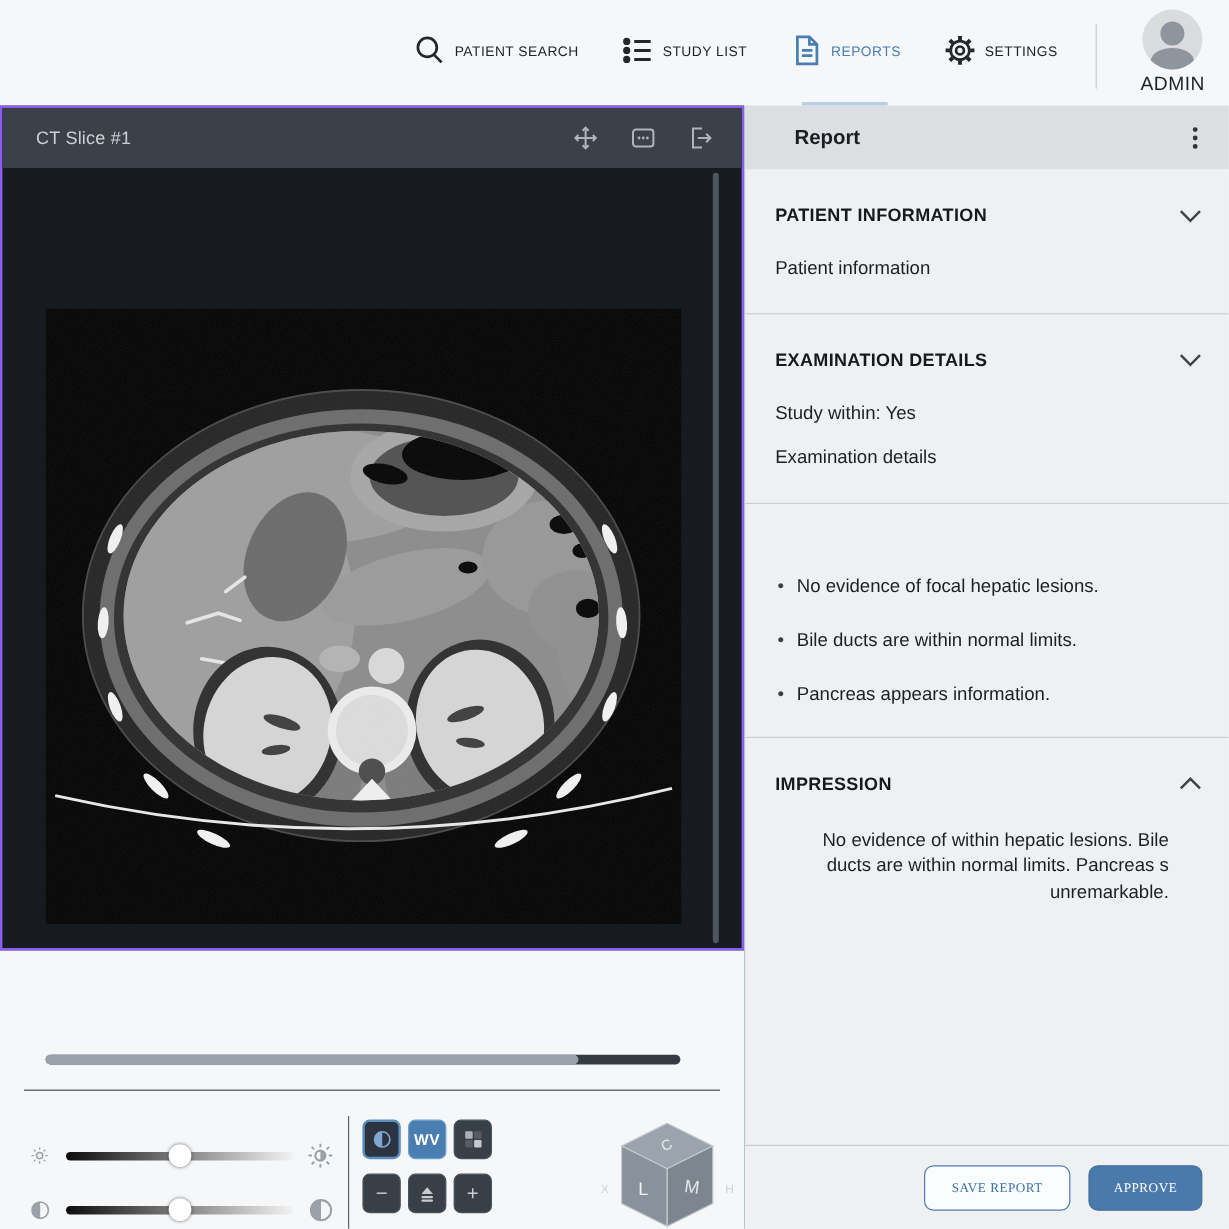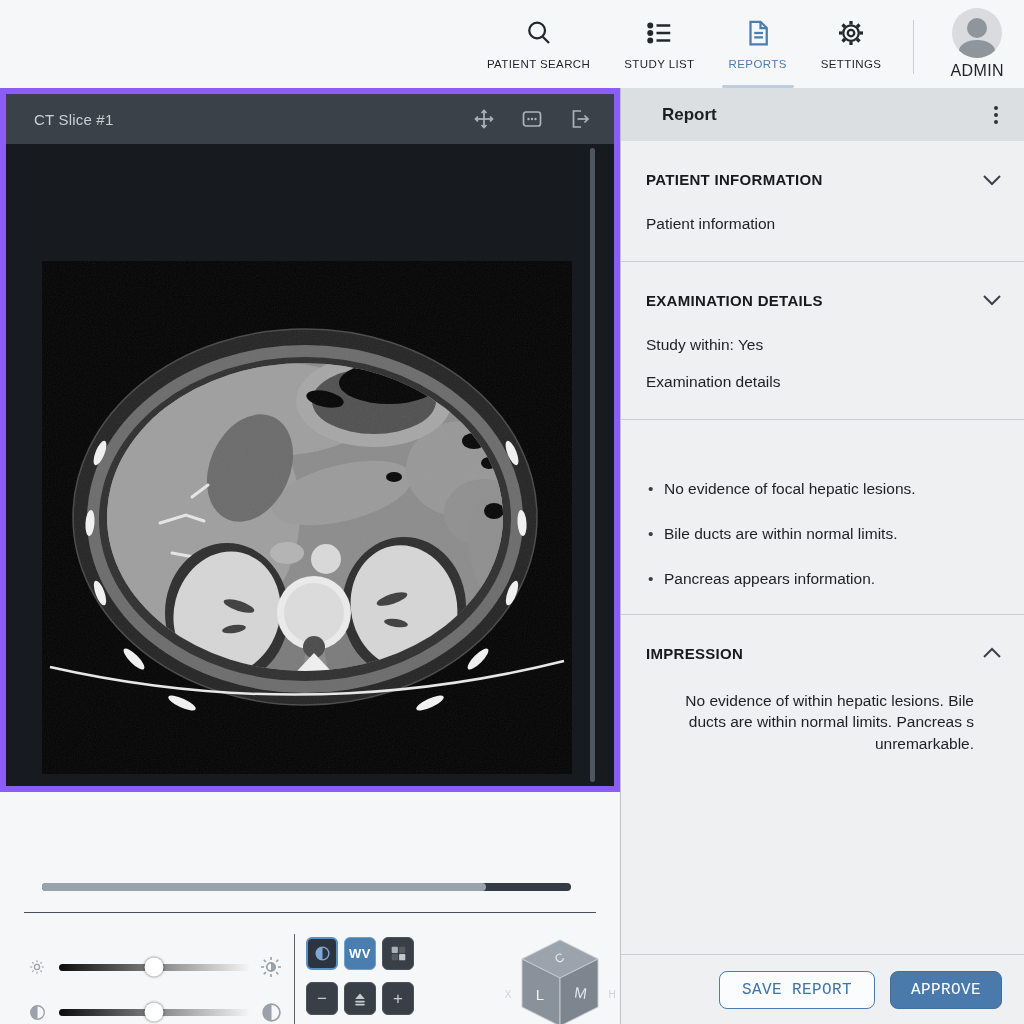--- a/index.html
+++ b/index.html
@@ -3,42 +3,42 @@
 <meta charset="utf-8">
 <style>
   * { margin:0; padding:0; box-sizing:border-box; }
   html,body { width:1024px; height:1024px; overflow:hidden; background:#f6f7f8;
               font-family:"Liberation Sans", sans-serif; }
 
   
   .topbar { height:88px; background:#f6f7f8; display:flex; justify-content:flex-end;
             align-items:stretch; padding-right:14px; }
   .nav { display:flex; align-items:stretch; gap:30px; }
-  .nav-item { position:relative; display:flex; flex-direction:column; align-items:center;
+  .nav-item { position:relative; display:flex; flex-direction:row; align-items:center;
               justify-content:center; gap:6px; cursor:pointer; padding:0 2px; }
   .nav-item .nlabel { font-size:11.5px; letter-spacing:.4px; color:#1e2328; }
   .nav-item.active .nlabel { color:#4a7db0; }
   .nav-item.active::after { content:""; position:absolute; bottom:0; left:50%;
       transform:translateX(-50%); width:72px; height:3px; background:#b9cfe3; border-radius:2px; }
   .nav-divider { width:1px; background:#c9ced3; margin:20px 0 14px 0; }
   .nav-user { display:flex; flex-direction:column; align-items:center; justify-content:center;
               gap:4px; cursor:pointer; padding:0 6px; }
   .avatar { width:50px; height:50px; border-radius:50%; background:#d9dbde; position:relative; overflow:hidden; }
   .avatar .head { position:absolute; left:50%; top:10px; transform:translateX(-50%);
                   width:20px; height:20px; border-radius:50%; background:#8e959c; }
   .avatar .shoulders { position:absolute; left:50%; top:32px; transform:translateX(-50%);
                   width:36px; height:22px; border-radius:50% 50% 0 0; background:#8e959c; }
   .nav-user .nlabel { font-size:16px; color:#1e2328; letter-spacing:.4px; }
 
   
   .content { display:flex; height:936px; }
 
   
   .viewer { position:relative; width:620px; height:704px; background:#171a1f;
-            border:6px solid #8b5cf6; }
+            border:2px solid #8b5cf6; }
   .viewer-header { position:absolute; left:0; right:0; top:0; height:50px; background:#3a4149;
             display:flex; align-items:center; padding:0 22px 0 28px; }
   .viewer-title { color:#ccd0d4; font-size:15px; letter-spacing:.2px; }
   .vh-icons { margin-left:auto; display:flex; align-items:center; gap:24px; }
   .vh-icons svg { display:block; cursor:pointer; }
 
   .ct-wrap { position:absolute; left:36px; top:167px; width:530px; height:513px; cursor:crosshair; }
   .ct-wrap svg { display:block; }
 
   .v-scrollbar { position:absolute; right:19px; top:54px; bottom:4px; width:5px;
@@ -95,22 +95,22 @@
   .findings-list { list-style:none; margin-top:30px; }
   .findings-list li { position:relative; padding-left:18px; margin-bottom:27px;
                       font-size:15.5px; color:#1d2023; }
   .findings-list li:last-child { margin-bottom:0; }
   .findings-list li::before { content:"•"; position:absolute; left:2px; top:0; color:#3a3f45; }
   .impression-text { margin-top:28px; font-size:15.5px; color:#1d2023; line-height:1.38;
                      padding-right:28px; }
 
   .report-footer { flex:0 0 70px; border-top:1px solid #c6ccd1; display:flex; align-items:center;
                    justify-content:flex-end; gap:15px; padding:0 22px; background:#eef0f2; }
-  .btn { height:38px; border-radius:8px; font-family:Liberation Mono, monospace;
-         font-size:16px; letter-spacing:.4px; cursor:pointer; }
+  .btn { height:38px; border-radius:8px; font-family:Liberation Serif, serif;
+         font-size:11px; letter-spacing:.4px; cursor:pointer; }
   .btn-outline { background:#fbfcfd; border:1.5px solid #4a7db0; color:#3e74a7; padding:0 22px; }
   .btn-primary { background:#4a7aab; border:1px solid #3f6f9f; color:#fff; padding:0 20px; }
 </style>
 </head>
 <body>
 
 <header class="topbar">
   <nav class="nav">
 
     <div class="nav-item">

